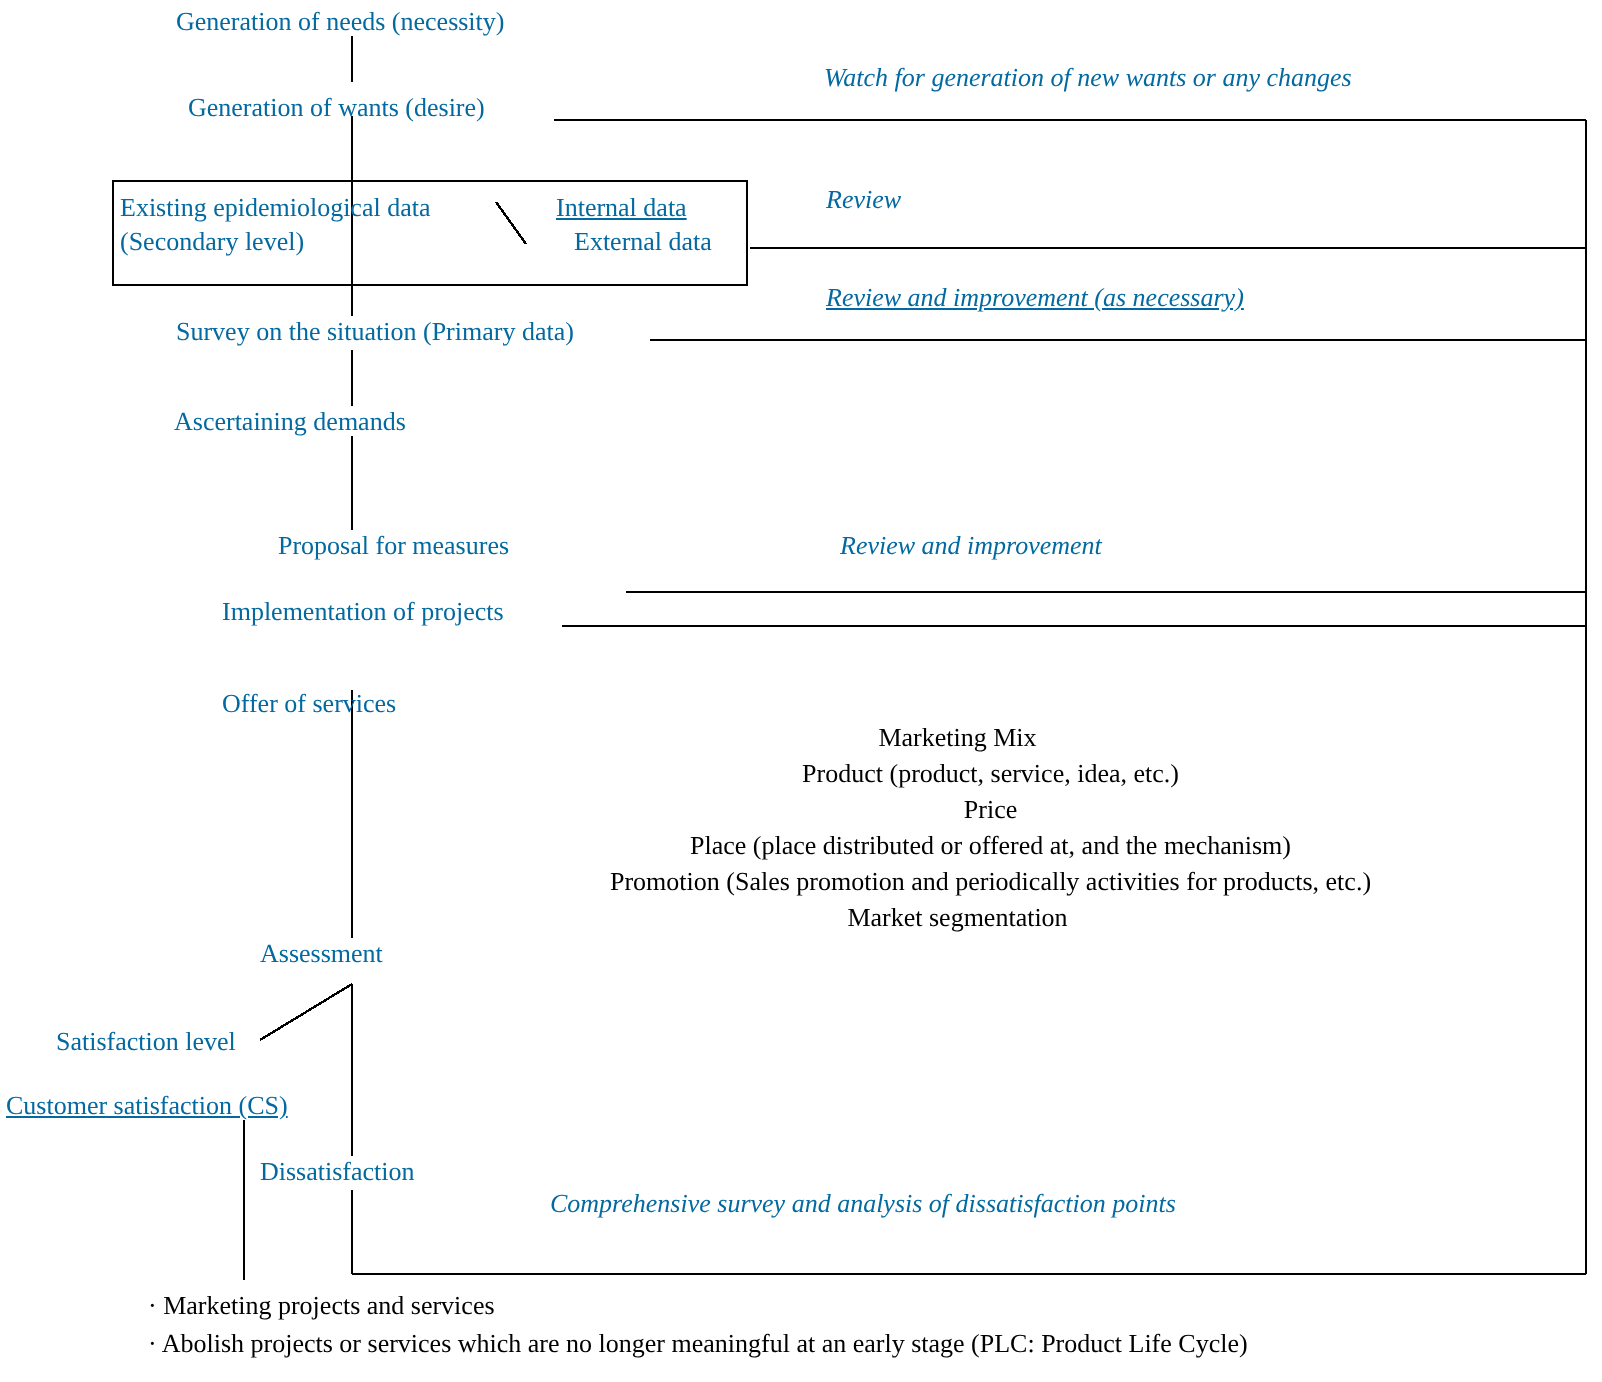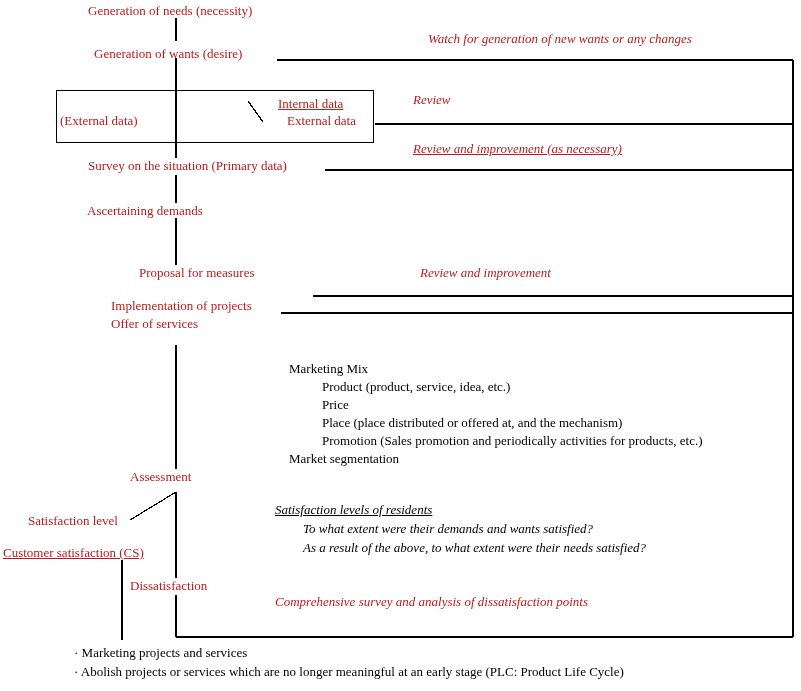--- a/index.html
+++ b/index.html
@@ -14,21 +14,21 @@
     background: #ffffff;
     font-family: "Liberation Serif", "DejaVu Serif", serif;
     color: #000000;
     overflow: hidden;
   }
   .lbl {
     position: absolute;
     font-size: 13px;
     line-height: 15px;
     white-space: nowrap;
-    color: #b91c1c;
+    color: #0369a1;
   }
   .ital {
     font-style: italic;
     font-family: "Liberation Serif", "DejaVu Serif", serif;
   }
   .ul { text-decoration: underline; }
   .box {
     position: absolute;
     border: 1px solid #000;
     background: transparent;
@@ -82,69 +82,65 @@
       <line x1="313" y1="296" x2="793" y2="296"></line>
       <line x1="281" y1="313" x2="793" y2="313"></line>
       <line x1="176" y1="637" x2="793" y2="637"></line>
 
       <line x1="248" y1="101" x2="263" y2="122"></line>
     </g>
   </svg>
 
   <div class="box" style="left:56px; top:90px; width:316px; height:51px;"></div>
 
-  <div class="lbl" style="left:60px; top:113px;">(External data)</div>
+  <div class="lbl" style="left:60px; top:96px;">Existing epidemiological data</div>
+  <div class="lbl" style="left:60px; top:113px;">(Secondary level)</div>
   <div class="lbl ul" style="left:254px; top:96px;margin-left:24px;">Internal data</div>
   <div class="lbl" style="left:261px; top:113px;margin-left:26px;">External data</div>
 
   <div class="lbl" style="left:88px; top:3px;">Generation of needs (necessity)</div>
 
   <div class="lbl" style="left:94px; top:46px;">Generation of wants (desire)</div>
 
   <div class="lbl" style="left:88px; top:158px;">Survey on the situation (Primary data)</div>
 
   <div class="lbl" style="left:87px; top:203px;">Ascertaining demands</div>
 
   <div class="lbl" style="left:111px; top:265px;margin-left:28px;">Proposal for measures</div>
 
   <div class="lbl" style="left:111px; top:298px;text-align:center;">Implementation of projects</div>
 
-  <div class="lbl" style="left:111px; top:316px;">Offer of services</div>
+  <div class="lbl" style="left:111px; top:344px;">Offer of services</div>
 
   <div class="lbl" style="left:130px; top:469px;">Assessment</div>
 
   <div class="lbl" style="left:28px; top:513px;">Satisfaction level</div>
 
   <div class="lbl ul" style="left:3px; top:545px;">Customer satisfaction (CS)</div>
 
   <div class="lbl" style="left:130px; top:578px;">Dissatisfaction</div>
 
-  <div class="lbl ital" style="left:412px; top:31px;margin-left:16px;">Watch for generation of new wants or any changes</div>
+  <div class="lbl ital" style="left:412px; top:31px;">Watch for generation of new wants or any changes</div>
 
   <div class="lbl ital" style="left:413px; top:92px;">Review</div>
 
   <div class="lbl ital" style="left:413px; top:141px;text-decoration:underline;">Review and improvement (as necessary)</div>
 
   <div class="lbl ital" style="left:420px; top:265px;">Review and improvement</div>
 
   <div class="lbl ital" style="left:275px; top:594px;">Comprehensive survey and analysis of dissatisfaction points</div>
 
-  <div class="mm" style="left:289px; top:360px;">
+  <div class="mm" style="left:272px; top:360px;text-align:center;">
     <div>Marketing Mix</div>
     <div class="ind">Product (product, service, idea, etc.)</div>
     <div class="ind">Price</div>
     <div class="ind">Place (place distributed or offered at, and the mechanism)</div>
     <div class="ind">Promotion (Sales promotion and periodically activities for products, etc.)</div>
     <div>Market segmentation</div>
   </div>
 
-  <div class="sat" style="left:275px; top:500px;">
-    <div class="ital ul">Satisfaction levels of residents</div>
-    <div class="ital ind">To what extent were their demands and wants satisfied?</div>
-    <div class="ital ind">As a result of the above, to what extent were their needs satisfied?</div>
-  </div>
 
   <div class="bullets" style="left:74px; top:643px;">
     <div>·  Marketing projects and services</div>
     <div>·  Abolish projects or services which are no longer meaningful at an early stage (PLC: Product Life Cycle)</div>
   </div>
 
 </div>
 
 </body></html>

